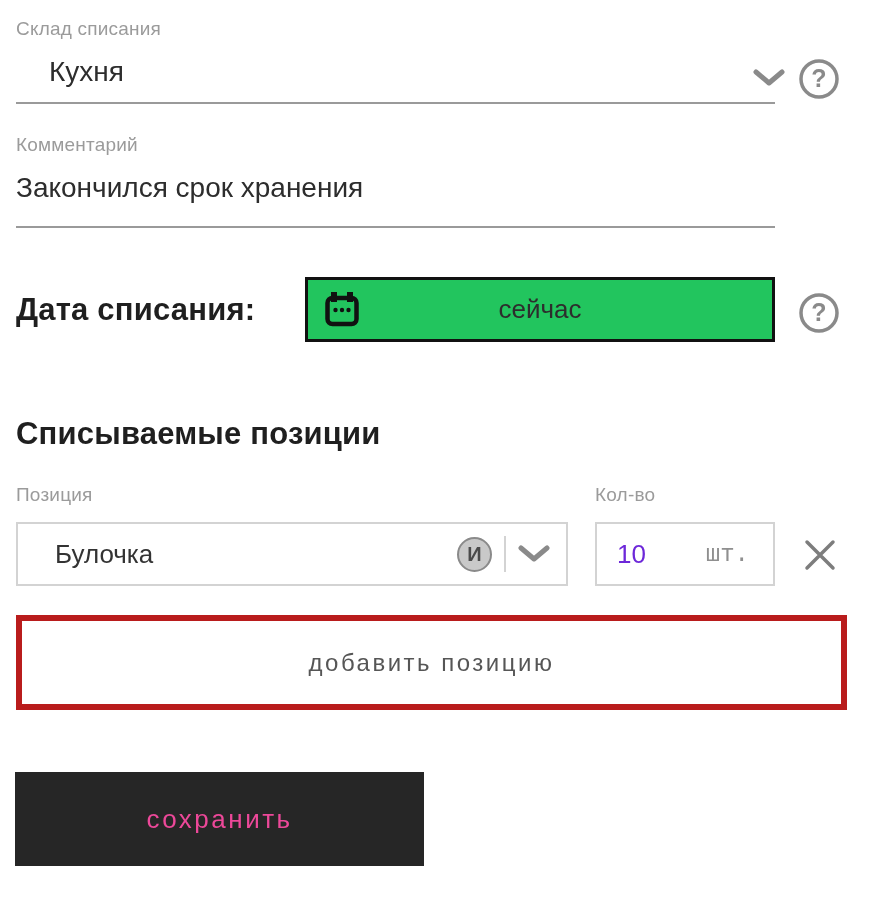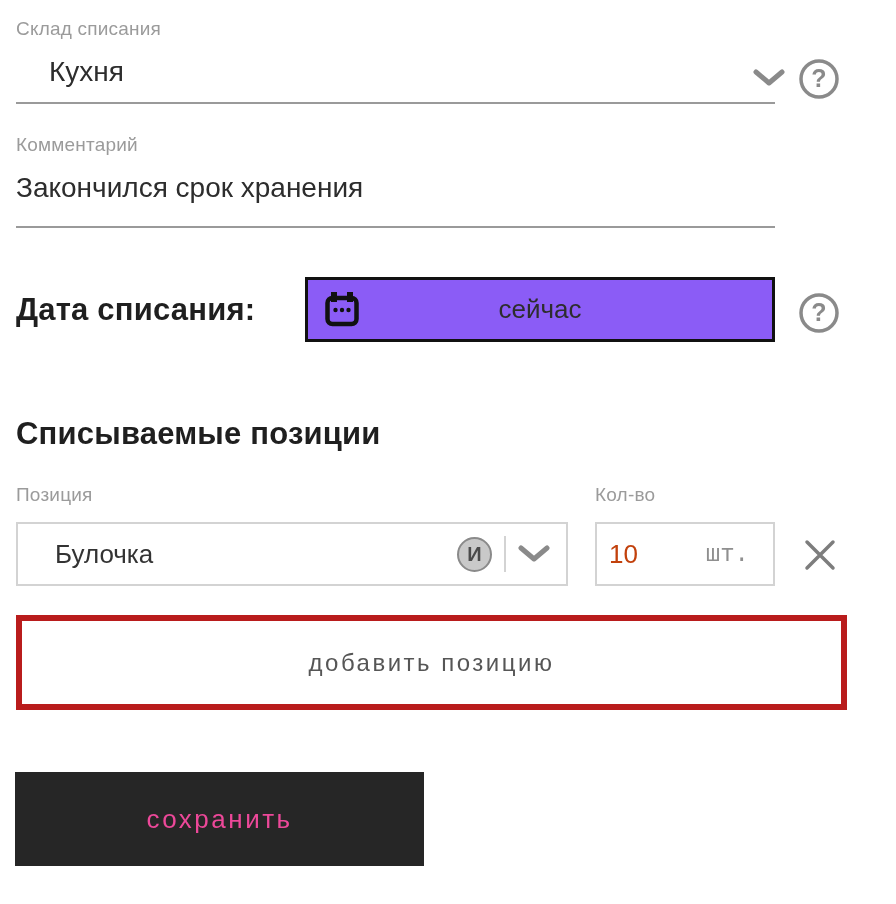--- a/index.html
+++ b/index.html
@@ -9,39 +9,39 @@
     color:#2d2d2d;overflow:hidden;
   }
   .app{position:relative;width:896px;height:904px;background:#fff;}
   .abs{position:absolute;}
   .field-label{font-size:19px;color:#9b9b9b;letter-spacing:.2px;}
   .field-value{font-size:28px;color:#2d2d2d;}
   .underline{height:0;border-top:2px solid #9a9a9a;}
   .bold-title{font-size:31px;font-weight:bold;color:#1f1f1f;letter-spacing:.2px;}
   .icon-btn{background:none;border:none;padding:0;cursor:pointer;line-height:0;}
   .date-btn{
-    box-sizing:border-box;border:3px solid #111;background:#8b5cf6;
+    box-sizing:border-box;border:3px solid #111;background:#22c55e;
     display:flex;align-items:center;justify-content:center;cursor:pointer;
   }
   .date-btn .cal{position:absolute;left:16px;top:50%;transform:translateY(-50%);line-height:0;}
   .date-btn .date-text{font-size:26px;color:#2d2d2d;font-family:"Liberation Sans", sans-serif;}
   .outline-box{
     box-sizing:border-box;border:2px solid #d3d3d3;background:#fff;
     display:flex;align-items:center;
   }
   .pos-value{font-size:26px;color:#333;padding-left:22px;flex:1;white-space:nowrap;overflow:hidden;}
   .unit-badge{
     width:35px;height:35px;border-radius:50%;flex:0 0 auto;
     background:#c9c9c9;border:2px solid #8a8a8a;box-sizing:border-box;
     display:flex;align-items:center;justify-content:center;
     font-size:20px;font-weight:bold;color:#4b4b4b;
   }
   .vdivider{width:2px;height:36px;background:#d3d3d3;margin:0 12px;flex:0 0 auto;}
   .chev{line-height:0;}
-  .qty-value{font-size:26px;color:#c2410c;padding-left:12px;flex:1;}
+  .qty-value{font-size:26px;color:#6d28d9;padding-left:20px;flex:1;}
   .qty-unit{font-size:24px;color:#8f8f8f;padding-right:24px;font-family:Liberation Mono, monospace;}
   .ghost-btn{
     box-sizing:border-box;border:6px solid #b91c1c;background:#fff;cursor:pointer;
     display:flex;align-items:center;justify-content:center;
     font-family:"Liberation Sans", sans-serif;
     font-size:24px;color:#565656;letter-spacing:2.5px;
   }
   .primary-btn{
     box-sizing:border-box;border:none;background:#262626;cursor:pointer;
     display:flex;align-items:center;justify-content:center;

